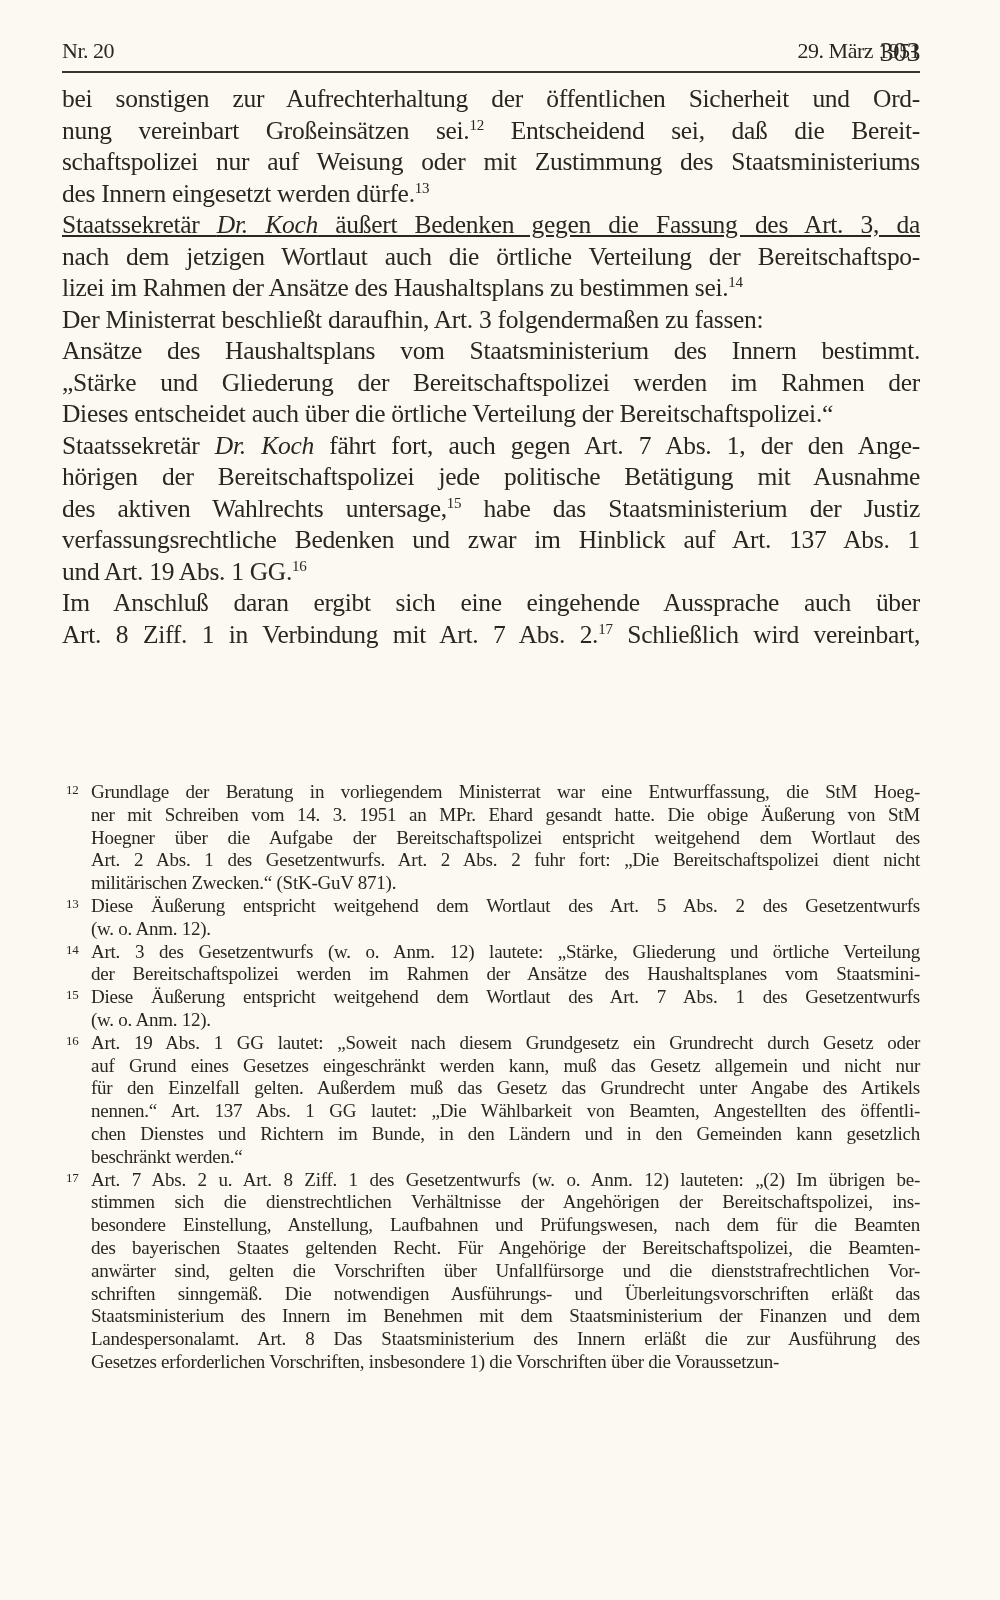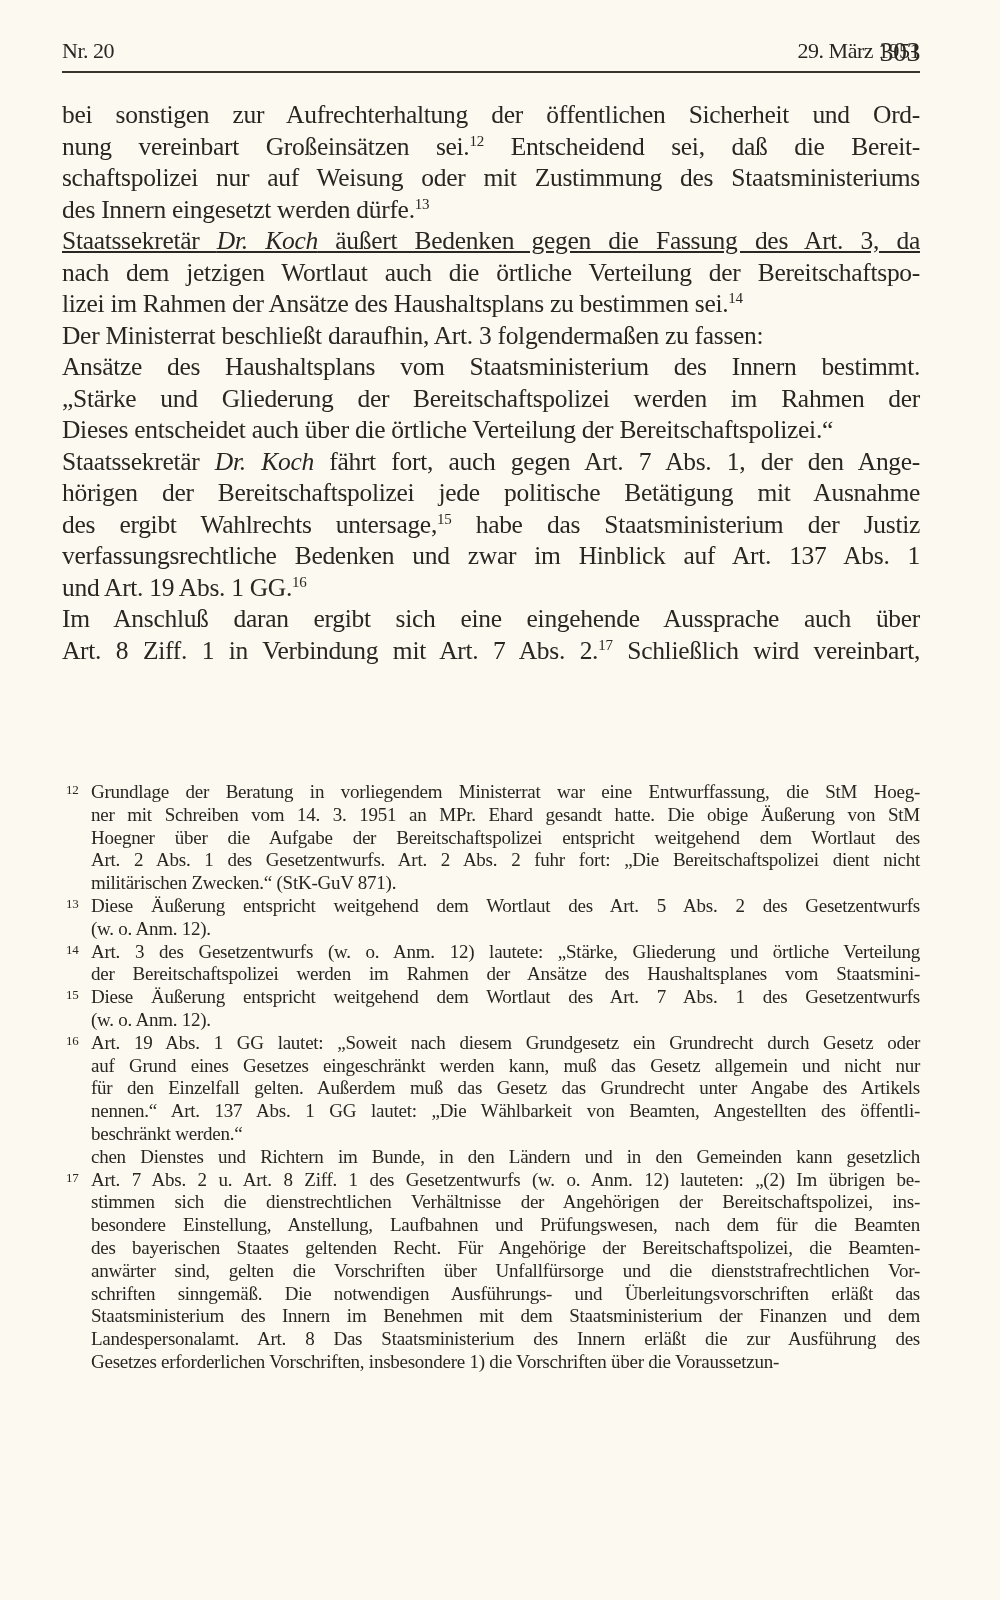--- a/index.html
+++ b/index.html
@@ -29,21 +29,21 @@
     }
     .running-head .left { position: absolute; left: 0; top: 8px; }
     .running-head .center { position: absolute; left: 10px; right: 0; top: 8px; text-align: right; }
     .running-head .right { position: absolute; right: 0; top: 6px; font-size: 28px; }
     .head-rule {
       height: 2px;
       background: #3a342c;
       margin-top: 3px;
     }
     .body-text {
-      margin-top: 26px;
+      margin-top: 10px;
       font-size: 25.5px;
       line-height: 31.5px;
       text-align: justify;
       letter-spacing: -0.3px;
     }
     sup.fn {
       font-size: 15px;
       vertical-align: 9px;
       line-height: 0;
     }
@@ -101,21 +101,21 @@
     <div>
       <span class="line last" style="padding-left: 0px;">Der Ministerrat beschließt daraufhin, Art. 3 folgendermaßen zu fassen:</span>
       <span class="line">Ansätze des Haushaltsplans vom Staatsministerium des Innern bestimmt.</span>
       <span class="line">„Stärke und Gliederung der Bereitschaftspolizei werden im Rahmen der</span>
       <span class="line last">Dieses entscheidet auch über die örtliche Verteilung der Bereitschaftspolizei.“</span>
     </div>
 
     <div>
       <span class="line" style="padding-left: 0px;"><span>Staatssekretär </span><em>Dr. Koch</em><span> fährt fort, auch gegen Art. 7 Abs. 1, der den Ange-</span></span>
       <span class="line">hörigen der Bereitschaftspolizei jede politische Betätigung mit Ausnahme</span>
-      <span class="line"><span>des ergibt Wahlrechts untersage,</span><sup class="fn">15</sup><span> habe das Staatsministerium der Justiz</span></span>
+      <span class="line"><span>des aktiven Wahlrechts untersage,</span><sup class="fn">15</sup><span> habe das Staatsministerium der Justiz</span></span>
       <span class="line">verfassungsrechtliche Bedenken und zwar im Hinblick auf Art. 137 Abs. 1</span>
       <span class="line last"><span>und Art. 19 Abs. 1 GG.</span><sup class="fn">16</sup></span>
     </div>
 
     <div>
       <span class="line" style="padding-left: 0px;">Im Anschluß daran ergibt sich eine eingehende Aussprache auch über</span>
       <span class="line"><span>Art. 8 Ziff. 1 in Verbindung mit Art. 7 Abs. 2.</span><sup class="fn">17</sup><span> Schließlich wird vereinbart,</span></span>
     </div>
   </div>
 </div>
@@ -143,22 +143,22 @@
       <span class="fn-num">15</span>
       <span class="line">Diese Äußerung entspricht weitgehend dem Wortlaut des Art. 7 Abs. 1 des Gesetzentwurfs</span>
       <span class="line last">(w. o. Anm. 12).</span>
     </div>
     <div class="footnote">
       <span class="fn-num">16</span>
       <span class="line">Art. 19 Abs. 1 GG lautet: „Soweit nach diesem Grundgesetz ein Grundrecht durch Gesetz oder</span>
       <span class="line">auf Grund eines Gesetzes eingeschränkt werden kann, muß das Gesetz allgemein und nicht nur</span>
       <span class="line">für den Einzelfall gelten. Außerdem muß das Gesetz das Grundrecht unter Angabe des Artikels</span>
       <span class="line">nennen.“ Art. 137 Abs. 1 GG lautet: „Die Wählbarkeit von Beamten, Angestellten des öffentli-</span>
+      <span class="line">chen Dienstes und Richtern im Bunde, in den Ländern und in den Gemeinden kann gesetzlich</span>
       <span class="line last">beschränkt werden.“</span>
-      <span class="line">chen Dienstes und Richtern im Bunde, in den Ländern und in den Gemeinden kann gesetzlich</span>
     </div>
     <div class="footnote">
       <span class="fn-num">17</span>
       <span class="line">Art. 7 Abs. 2 u. Art. 8 Ziff. 1 des Gesetzentwurfs (w. o. Anm. 12) lauteten: „(2) Im übrigen be-</span>
       <span class="line">stimmen sich die dienstrechtlichen Verhältnisse der Angehörigen der Bereitschaftspolizei, ins-</span>
       <span class="line">besondere Einstellung, Anstellung, Laufbahnen und Prüfungswesen, nach dem für die Beamten</span>
       <span class="line">des bayerischen Staates geltenden Recht. Für Angehörige der Bereitschaftspolizei, die Beamten-</span>
       <span class="line">anwärter sind, gelten die Vorschriften über Unfallfürsorge und die dienststrafrechtlichen Vor-</span>
       <span class="line">schriften sinngemäß. Die notwendigen Ausführungs- und Überleitungsvorschriften erläßt das</span>
       <span class="line">Staatsministerium des Innern im Benehmen mit dem Staatsministerium der Finanzen und dem</span>

